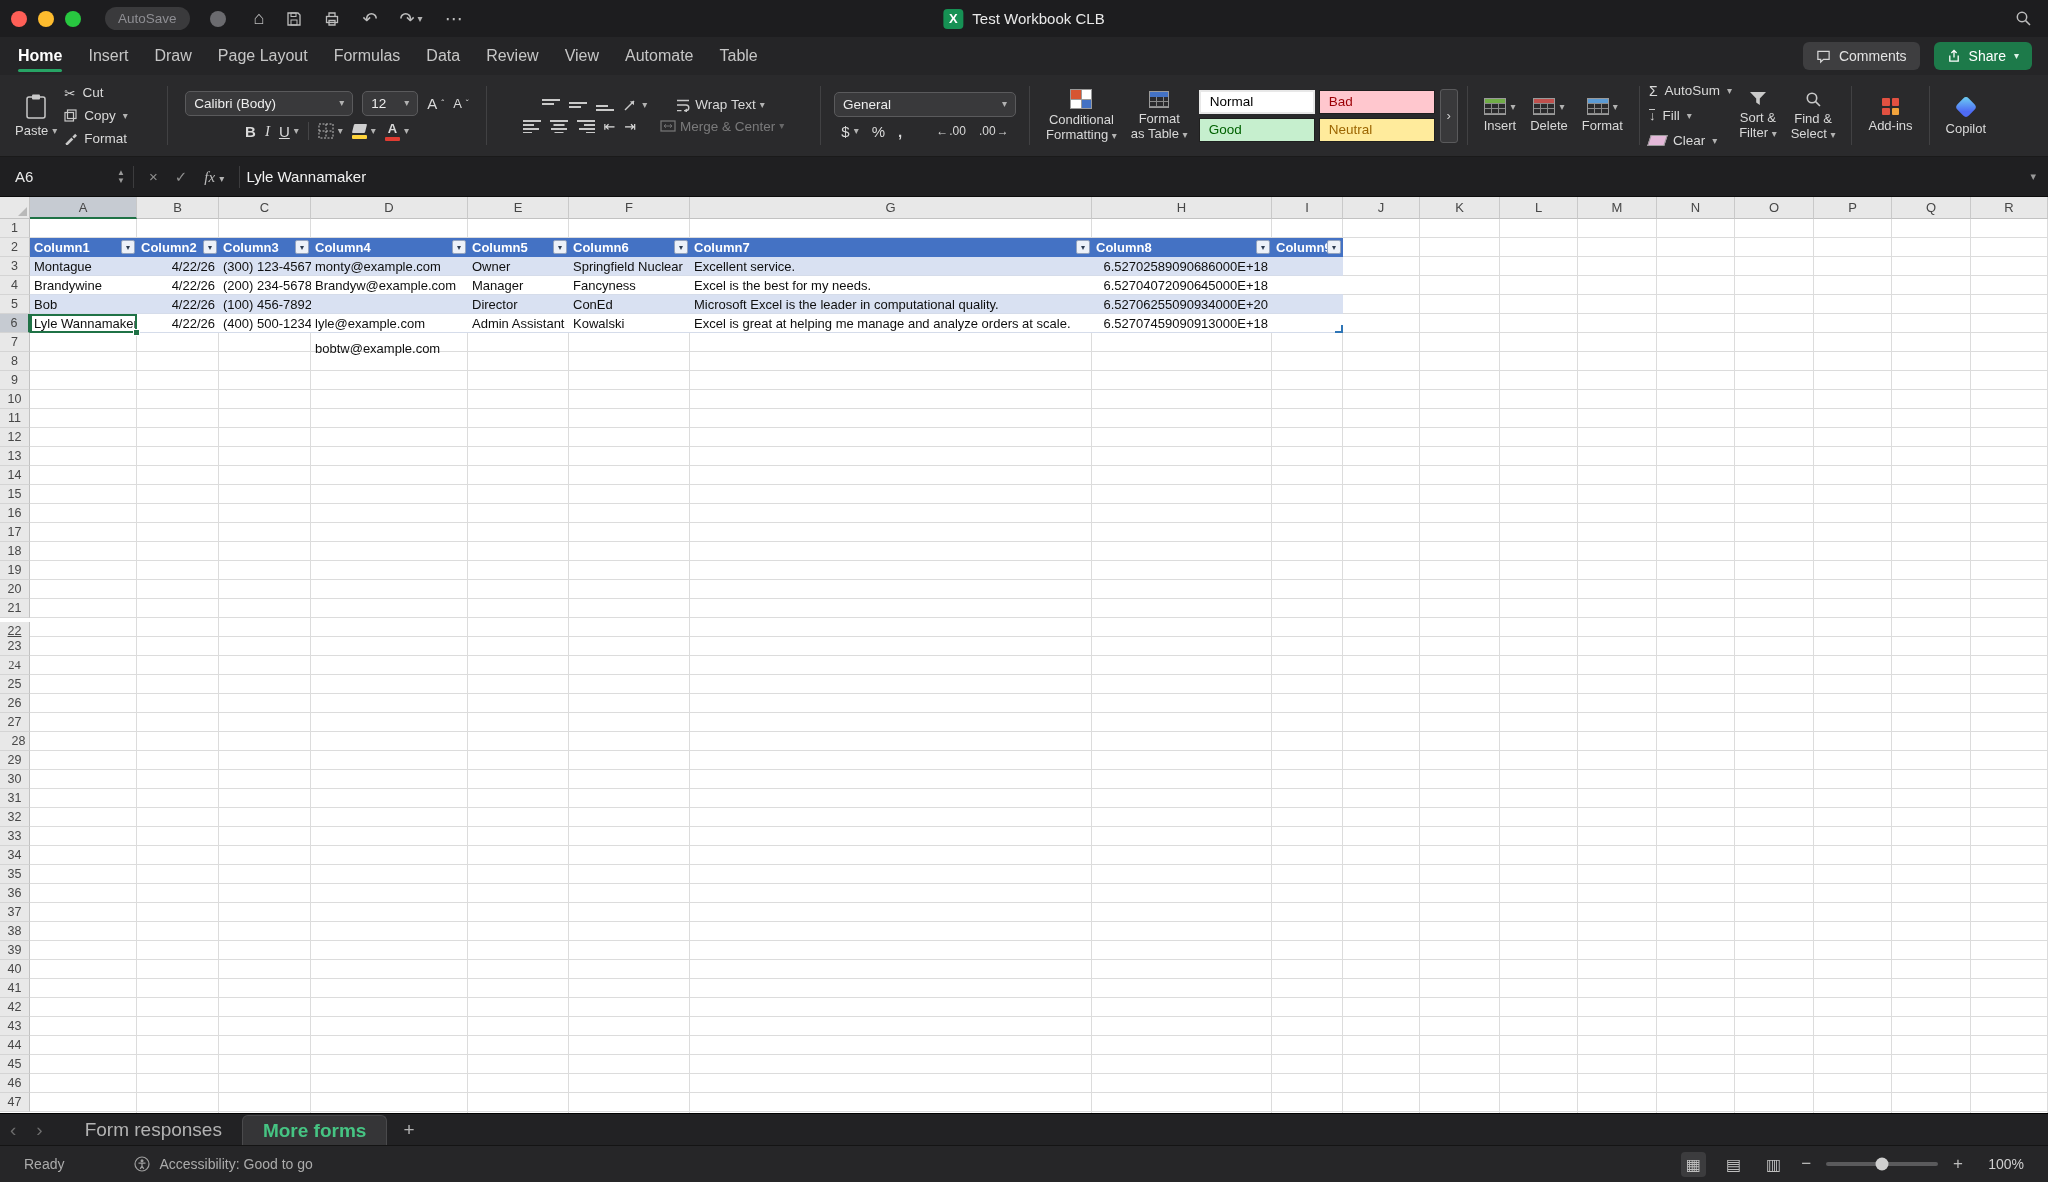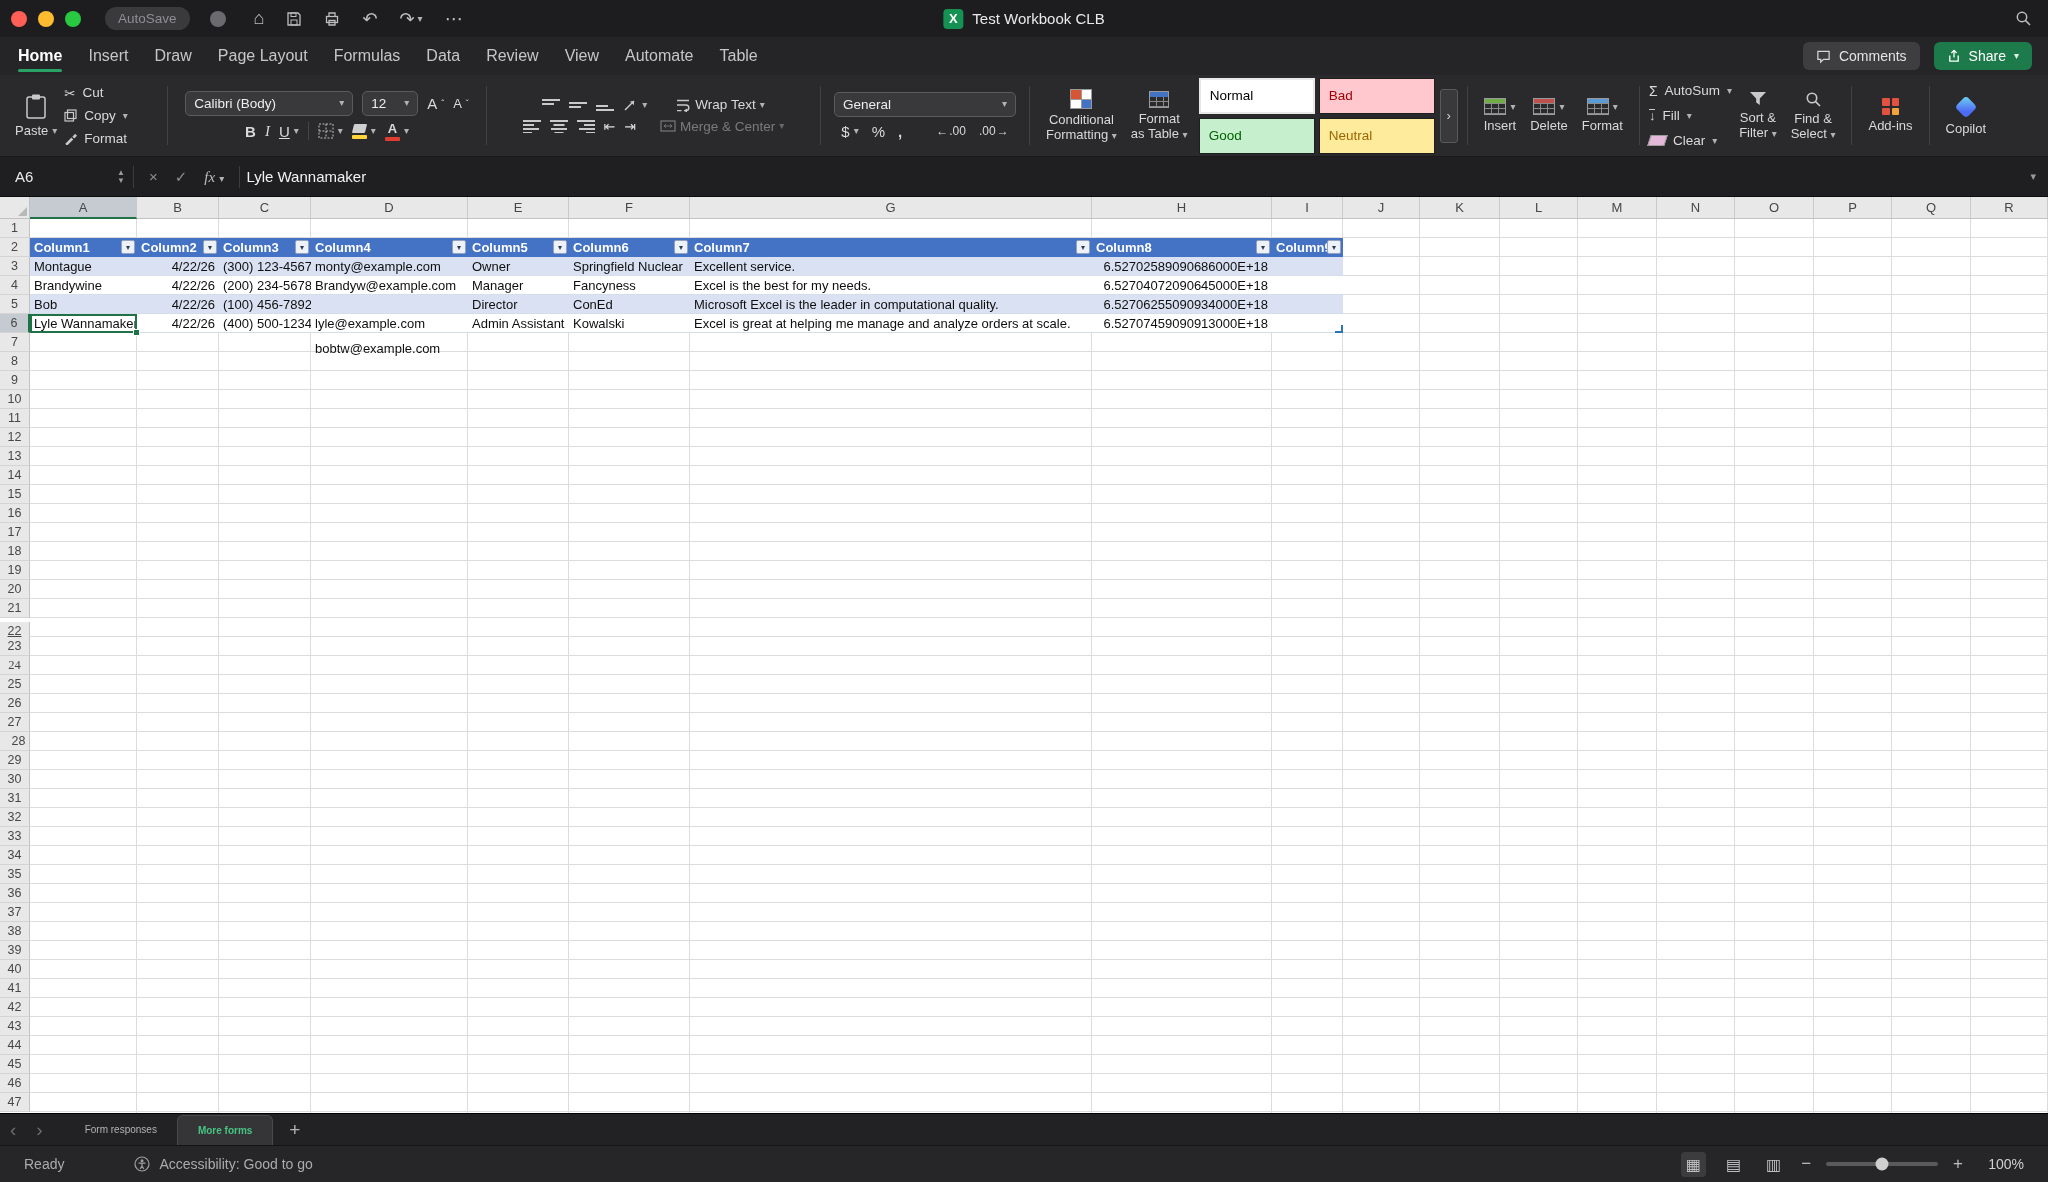--- a/index.html
+++ b/index.html
@@ -53,21 +53,21 @@
   .stacked{display:flex;flex-direction:column;justify-content:center;gap:1px;}
   .combo{background:#39393b;border:1px solid #5a5a5c;border-radius:5px;height:25px;display:flex;
          align-items:center;justify-content:space-between;padding:0 8px;font-size:13.5px;
          color:#ededed;box-sizing:border-box;gap:8px;white-space:nowrap;}
   .tool{display:flex;align-items:center;gap:4px;font-size:15px;color:#d9d9d9;}
   .bold-g{font-weight:700;font-size:15px;}
   .ital-g{font-style:italic;font-family:"Liberation Serif","DejaVu Serif",serif;font-size:15px;}
   .under-g{text-decoration:underline;font-size:15px;}
   .color-bar{display:flex;flex-direction:column;align-items:center;line-height:1;gap:2px;}
   .color-bar .bar{width:15px;height:4px;border-radius:1px;}
-  .chip{width:116px;height:36px;font-size:13.5px;display:flex;align-items:center;padding:0 9px;
+  .chip{width:116px;height:24px;font-size:13.5px;display:flex;align-items:center;padding:0 9px;
         box-sizing:border-box;border:1px solid #1f1f1f;white-space:nowrap;overflow:hidden;}
   .chip.normal{background:#fff;color:#000;border:2px solid #e8e8e8;}
   .chip.bad{background:#FFC7CE;color:#9C0006;}
   .chip.good{background:#C6EFCE;color:#006100;}
   .chip.neutral{background:#FFEB9C;color:#9C6500;}
   .gallery{display:grid;grid-template-columns:116px 116px;gap:4px;}
   .gal-more{width:16px;height:52px;background:#39393b;border:1px solid #5a5a5c;border-radius:3px;
             display:flex;align-items:center;justify-content:center;color:#cfcfcf;font-size:13px;margin-left:5px;}
   .two-line{display:flex;flex-direction:column;align-items:center;line-height:15px;font-size:13px;}
   .cell-ic{width:22px;height:17px;border:1px solid #9a9a9a;box-sizing:border-box;position:relative;flex:none;
@@ -134,21 +134,21 @@
   .fill-handle{position:absolute;width:7px;height:7px;background:#1F7246;border:1px solid #fff;
                box-sizing:border-box;z-index:6;}
   .table-corner{position:absolute;width:8px;height:8px;border-right:2px solid #2E75B6;
                 border-bottom:2px solid #2E75B6;box-sizing:border-box;z-index:4;}
 
   
   #sheettabs{position:absolute;top:1113px;left:0;width:100%;height:32px;background:#222224;
              display:flex;align-items:center;border-top:1px solid #000;box-sizing:border-box;}
   .nav-arrow{color:#6e6e6e;font-size:19px;padding:0 10px;line-height:1;}
   #stab-list{display:flex;align-items:flex-end;height:100%;margin-left:12px;}
-  .stab{height:100%;display:flex;align-items:center;padding:0 20px;font-size:10px;color:#b3b3b3;white-space:nowrap;}
+  .stab{height:100%;display:flex;align-items:center;padding:0 20px;font-size:19px;color:#b3b3b3;white-space:nowrap;}
   .stab.active{background:#353537;border:1px solid #4a4a4c;border-bottom:none;border-radius:6px 6px 0 0;
                color:#46c483;font-weight:700;height:30px;box-sizing:border-box;}
   .add-sheet{color:#b3b3b3;font-size:19px;padding:0 16px;}
 
   
   #statusbar{position:absolute;top:1145px;left:0;width:100%;height:37px;background:#262628;display:flex;
              align-items:center;color:#ababab;font-size:14px;border-top:1px solid #141414;box-sizing:border-box;}
   .ready{margin-left:24px;}
   .acc{display:flex;align-items:center;gap:9px;margin-left:70px;}
   .sb-right{margin-left:auto;display:flex;align-items:center;gap:15px;margin-right:24px;}
@@ -754,21 +754,21 @@
       <div class="cell" style="left: 690px; top: 79px; width: 402px;">Excel is the best for my needs.</div>
       <div class="cell right" style="left: 1092px; top: 79px; width: 180px;">6.52704072090645000E+18</div>
       <div class="band" style="top: 98px; width: 1313px; height: 19px; background: rgb(217, 225, 242);"></div>
       <div class="cell" style="left: 30px; top: 98px; width: 107px;">Bob</div>
       <div class="cell right" style="left: 137px; top: 98px; width: 82px;">4/22/26</div>
       <div class="cell" style="left: 219px; top: 98px; width: 92px;">(100) 456-7892</div>
       <div class="cell" style="left: 311px; top: 98px; width: 157px; margin-top: 44px;">bobtw@example.com</div>
       <div class="cell" style="left: 468px; top: 98px; width: 101px;">Director</div>
       <div class="cell" style="left: 569px; top: 98px; width: 121px;">ConEd</div>
       <div class="cell" style="left: 690px; top: 98px; width: 402px;">Microsoft Excel is the leader in computational quality.</div>
-      <div class="cell right" style="left: 1092px; top: 98px; width: 180px;">6.52706255090934000E+18</div>
+      <div class="cell right" style="left: 1092px; top: 98px; width: 180px;">6.52706255090934000E+20</div>
       <div class="band" style="top: 117px; width: 1313px; height: 19px; background: rgb(255, 255, 255);"></div>
       <div class="cell" style="left: 30px; top: 117px; width: 107px;">Lyle Wannamaker</div>
       <div class="cell right" style="left: 137px; top: 117px; width: 82px;">4/22/26</div>
       <div class="cell" style="left: 219px; top: 117px; width: 92px;">(400) 500-1234</div>
       <div class="cell" style="left: 311px; top: 117px; width: 157px;">lyle@example.com</div>
       <div class="cell" style="left: 468px; top: 117px; width: 101px;">Admin Assistant</div>
       <div class="cell" style="left: 569px; top: 117px; width: 121px;">Kowalski</div>
       <div class="cell" style="left: 690px; top: 117px; width: 402px;">Excel is great at helping me manage and analyze orders at scale.</div>
       <div class="cell right" style="left: 1092px; top: 117px; width: 180px;">6.52707459090913000E+18</div>
       <div class="sel-box" style="left: 30px; top: 117px; width: 107px; height: 19px;"></div>

